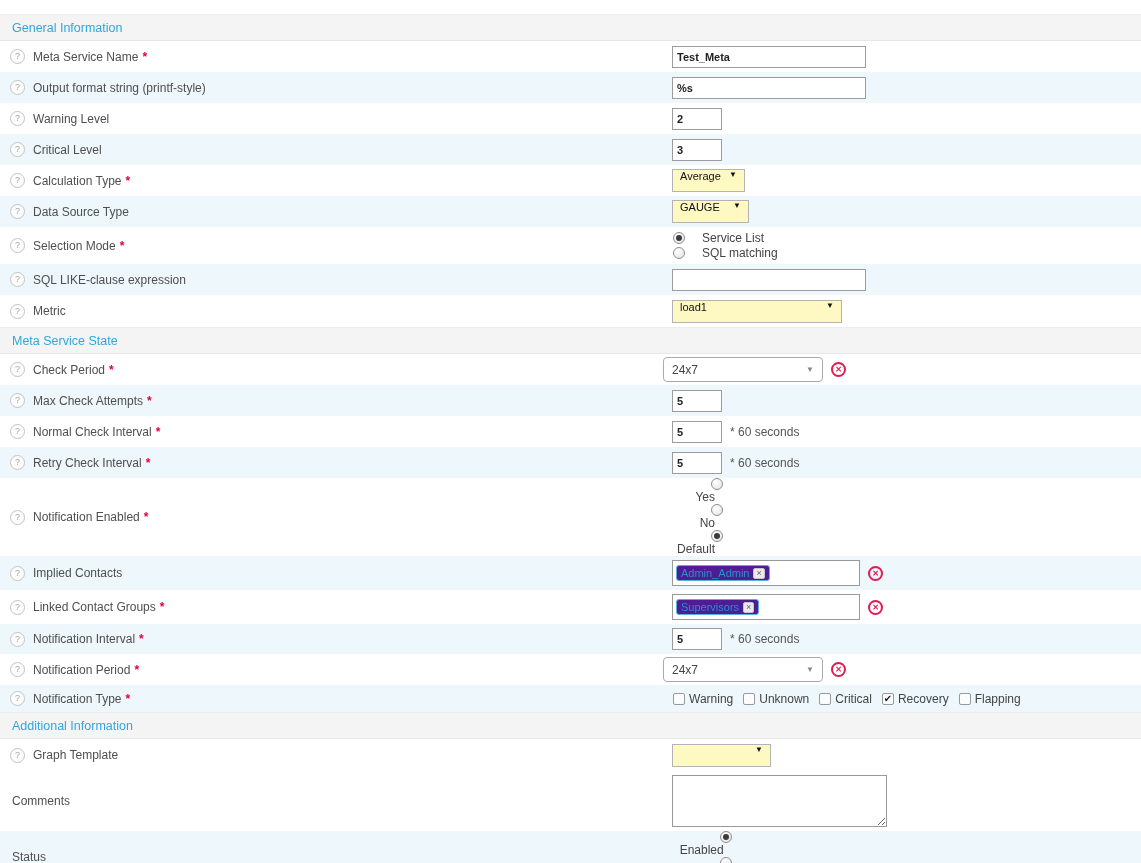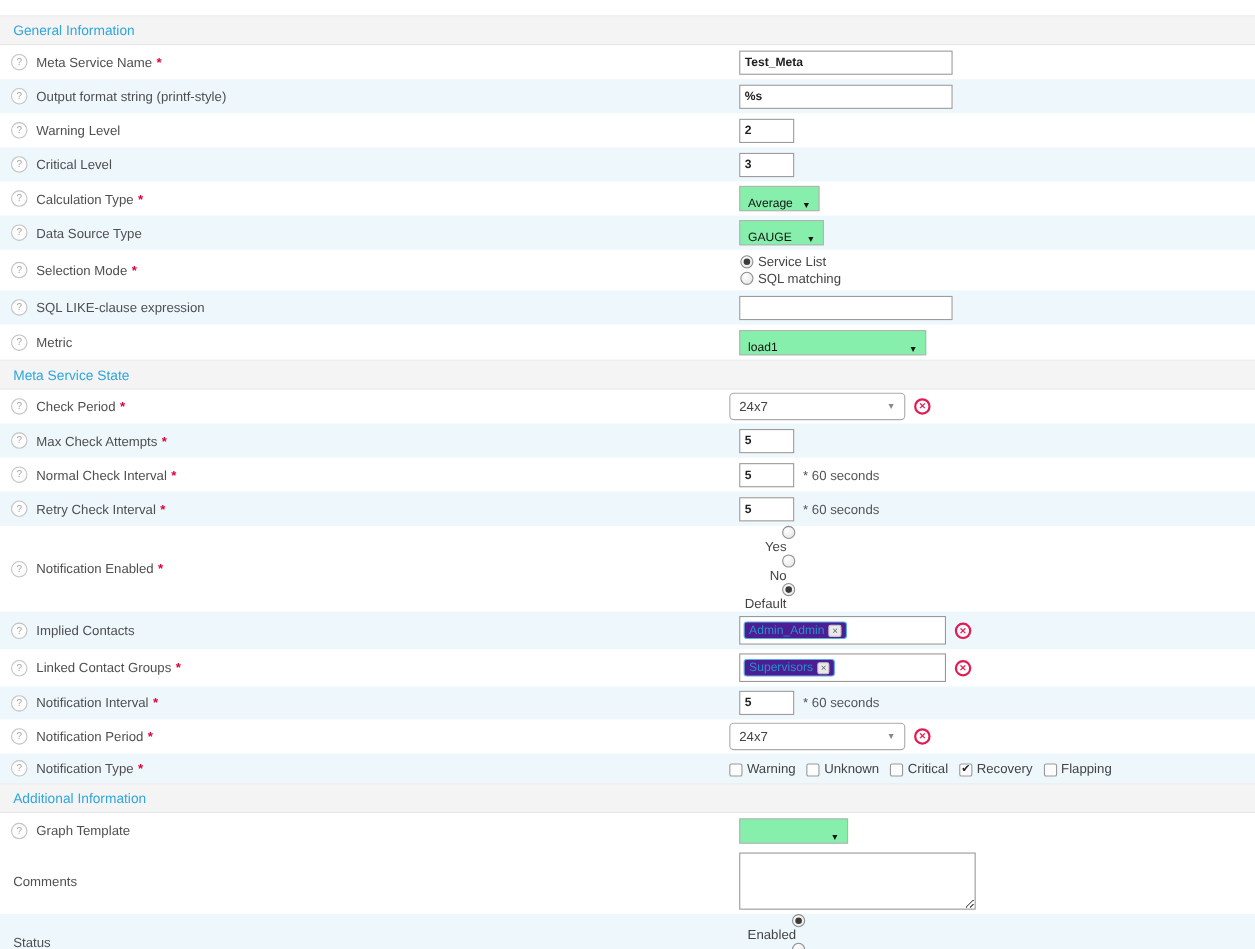--- a/index.html
+++ b/index.html
@@ -22,21 +22,21 @@
   .lbl{font-size:12px;color:#4f4f4f;}
   .req{color:#e4003a;margin-left:4px;font-weight:bold;font-size:12px;}
 
   .fcell{display:flex;align-items:center;flex:1;min-width:0;}
   .fcell.stack{flex-direction:column;align-items:flex-start;justify-content:center;}
 
   .ti{border:1px solid #9c9c9c;height:16px;padding:2px 4px;margin-left:9px;background:#fff;
       font-family:"Liberation Sans",sans-serif;font-size:11px;font-weight:bold;color:#222;width:184px;}
   .ti.sm{width:40px;}
 
-  .gsel{display:flex;align-items:flex-end;justify-content:space-between;background:#86efac;border:1px solid #b3b3b3;
+  .gsel{display:flex;align-items:flex-start;justify-content:space-between;background:#fef9c3;border:1px solid #b3b3b3;
         height:23px;box-sizing:border-box;padding:0 7px;margin-left:9px;cursor:default;}
   .gsel .txt{font-size:11px;color:#111;white-space:nowrap;}
   .gsel .arr{font-size:8px;color:#111;margin-left:8px;}
 
   .s2{width:160px;height:25px;box-sizing:border-box;border:1px solid #aaa;border-radius:4px;background:#fff;
       display:flex;align-items:center;justify-content:space-between;padding:0 8px;}
   .s2 .txt{font-size:12px;color:#444;}
   .s2 .arr{font-size:8px;color:#888;}
 
   .rm{width:11px;height:11px;border:2px solid #e21b50;border-radius:50%;color:#e21b50;font-size:8px;
@@ -45,28 +45,28 @@
   .chipbox{width:188px;height:26px;box-sizing:border-box;border:1px solid #999;background:#fff;
            display:flex;align-items:center;padding:0 3px;margin-left:9px;}
   .chip{display:inline-flex;align-items:center;background:#4c1d95;border:1px solid #5ab0dc;border-radius:3px;
         padding:1px 4px;font-size:11px;color:#2492c7;white-space:nowrap;}
   .chip .x{margin-left:4px;font-size:9px;color:#666;background:#eaeaea;border:1px solid #c4c4c4;border-radius:2px;
            line-height:9px;padding:0 2px;cursor:pointer;}
 
   .suffix{font-size:12px;color:#555;margin-left:8px;}
 
   .radios{display:flex;align-items:flex-end;margin-left:10px;flex-direction:column;}
-  .rline{display:flex;align-items:center;margin-left:10px;line-height:15px;}
+  .rline{display:flex;align-items:center;margin-left:10px;line-height:15px;gap:13px;}
   .radio{width:12px;height:12px;border:1px solid #8e8e8e;border-radius:50%;
          background:radial-gradient(circle at 35% 30%, #ffffff, #e3e3e3);display:inline-block;
          box-sizing:border-box;position:relative;flex:none;}
   .radio.on::after{content:"";position:absolute;left:2px;top:2px;width:6px;height:6px;border-radius:50%;background:#3b3b3b;}
   .rlab{font-size:12px;color:#444;margin:0 8px 0 4px;white-space:nowrap;}
 
-  .cbs{display:flex;align-items:flex-end;}
+  .cbs{display:flex;align-items:center;margin-left:10px;}
   .cb{width:12px;height:12px;border:1px solid #999;border-radius:2px;background:#fcfcfc;display:inline-flex;
       align-items:center;justify-content:center;font-size:10px;line-height:10px;color:#222;box-sizing:border-box;flex:none;}
   .clab{font-size:12px;color:#444;margin:0 10px 0 4px;white-space:nowrap;}
 
   .ta{width:215px;height:52px;border:1px solid #999;background:#fff;resize:both;margin:4px 0 4px 9px;
       font-family:"Liberation Sans",sans-serif;font-size:11px;box-sizing:border-box;}
 
   .btnrow{padding-left:828px;background:#fff;align-items:center;}
   .btn{border:none;border-radius:3px;font-family:"Liberation Sans",sans-serif;font-size:12px;
        padding:4px 11px;cursor:pointer;}

